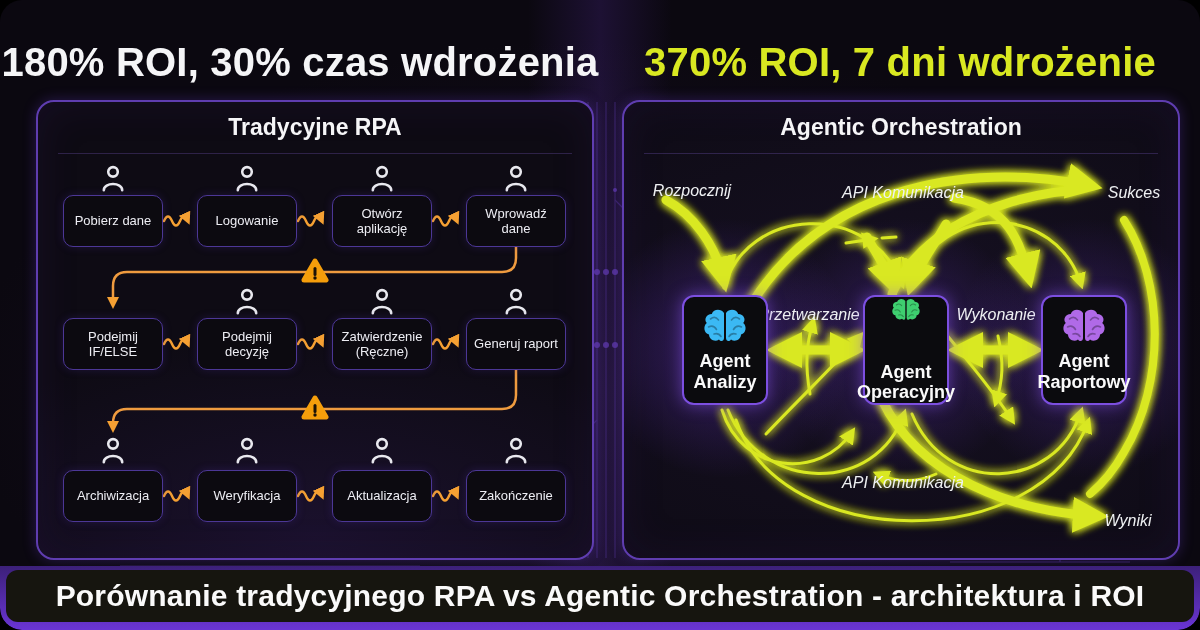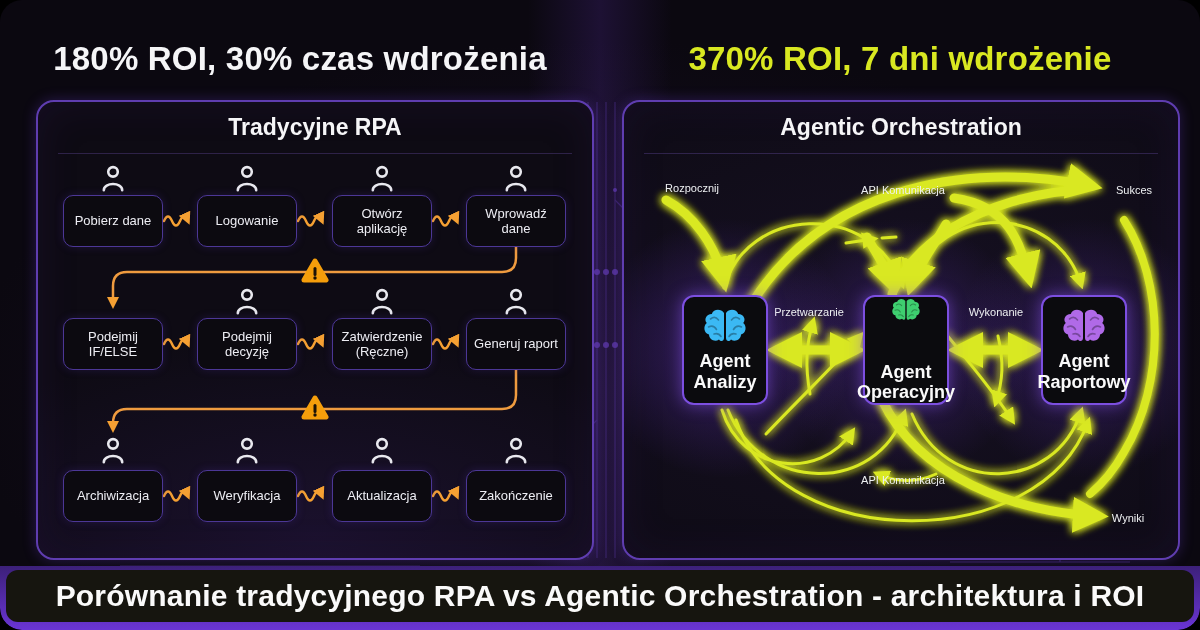--- a/index.html
+++ b/index.html
@@ -4,21 +4,21 @@
 <style>
   * { margin:0; padding:0; box-sizing:border-box; }
   html,body { width:1200px; height:630px; background:#000; font-family:"Liberation Sans", sans-serif; overflow:hidden; }
   #card {
     position:relative; width:1200px; height:630px; border-radius:22px; overflow:hidden;
     background:
       linear-gradient(90deg, rgba(0,0,0,0) 44%, rgba(84,44,158,.25) 50%, rgba(0,0,0,0) 56%),
       radial-gradient(ellipse 900px 500px at 50% 62%, #181024 0%, #0b0810 70%),
       #0b0810;
   }
-  .headline { position:absolute; top:40px; width:600px; text-align:center; font-size:33px; font-weight:800; letter-spacing:.2px; }
+  .headline { position:absolute; top:40px; width:600px; text-align:center; font-size:40px; font-weight:800; letter-spacing:.2px; }
   #headline-left  { left:0;   color:#f5f5f7; }
   #headline-right { left:600px; color:#d9e821; }
 
   .panel { position:absolute; top:100px; width:558px; height:460px; border:2px solid #5f3db0; border-radius:18px;
            box-shadow:0 0 14px rgba(109,64,217,.30), inset 0 0 40px rgba(60,30,110,.18); }
   #panel-rpa { left:36px;  background:radial-gradient(ellipse 420px 200px at 50% 95%, rgba(84,44,158,.18), rgba(0,0,0,0)), #0e0b14; }
   #panel-agentic { left:622px;
     background:
       radial-gradient(circle 130px at 18% 54%, rgba(112,56,220,.38), rgba(0,0,0,0)),
       radial-gradient(circle 130px at 50% 54%, rgba(112,56,220,.32), rgba(0,0,0,0)),
@@ -35,21 +35,21 @@
   .flow-svg, .arrows-svg { position:absolute; left:0; top:0; width:558px; height:460px; pointer-events:none; }
 
   .agent { position:absolute; top:193px; width:86px; height:110px; background:#0b0b0e; border:2px solid #7c4fe0; border-radius:12px;
            box-shadow:0 0 16px rgba(138,88,240,.55); display:flex; flex-direction:column; align-items:center; justify-content:center; gap:4px; }
   .agent-label { color:#fafafa; font-weight:800; font-size:18px; line-height:1.15; text-align:center; }
   #agent-analizy  { left:58px;  color:#3bb9f4; }
   #agent-operacyjny { left:239px; color:#3ecf6f;gap:38px; }
   #agent-raportowy { left:417px; color:#b06ae8; }
   .brain { width:48px; height:40px; }
 
-  .net-label { position:absolute; color:#eef0f2; font-size:11px; text-align:center; }
+  .net-label { position:absolute; color:#eef0f2; font-size:16px; text-align:center;font-style:italic; }
   #label-start      { left:8px;   top:80px;  width:120px; }
   #label-api-top    { left:189px; top:82px;  width:180px; }
   #label-success    { left:462px; top:82px;  width:96px; }
   #label-processing { left:115px; top:204px; width:140px; }
   #label-execution  { left:302px; top:204px; width:140px; }
   #label-api-bottom { left:189px; top:372px; width:180px; }
   #label-results    { left:462px; top:410px; width:84px; }
 
   #footer-strip { position:absolute; left:0; right:0; top:566px; height:64px;
                   background:linear-gradient(180deg,#3c2079 0%, #6a35d4 100%); border-radius:0 0 22px 22px; }

